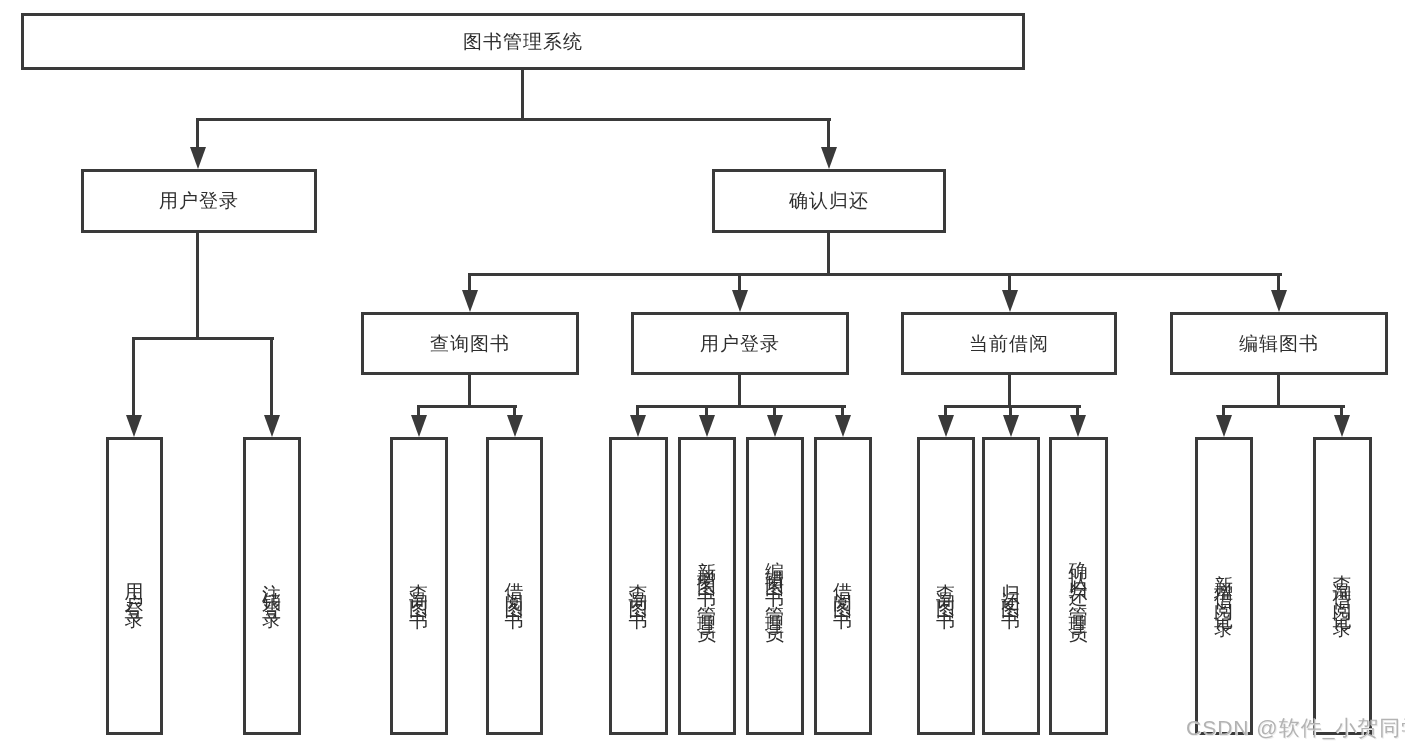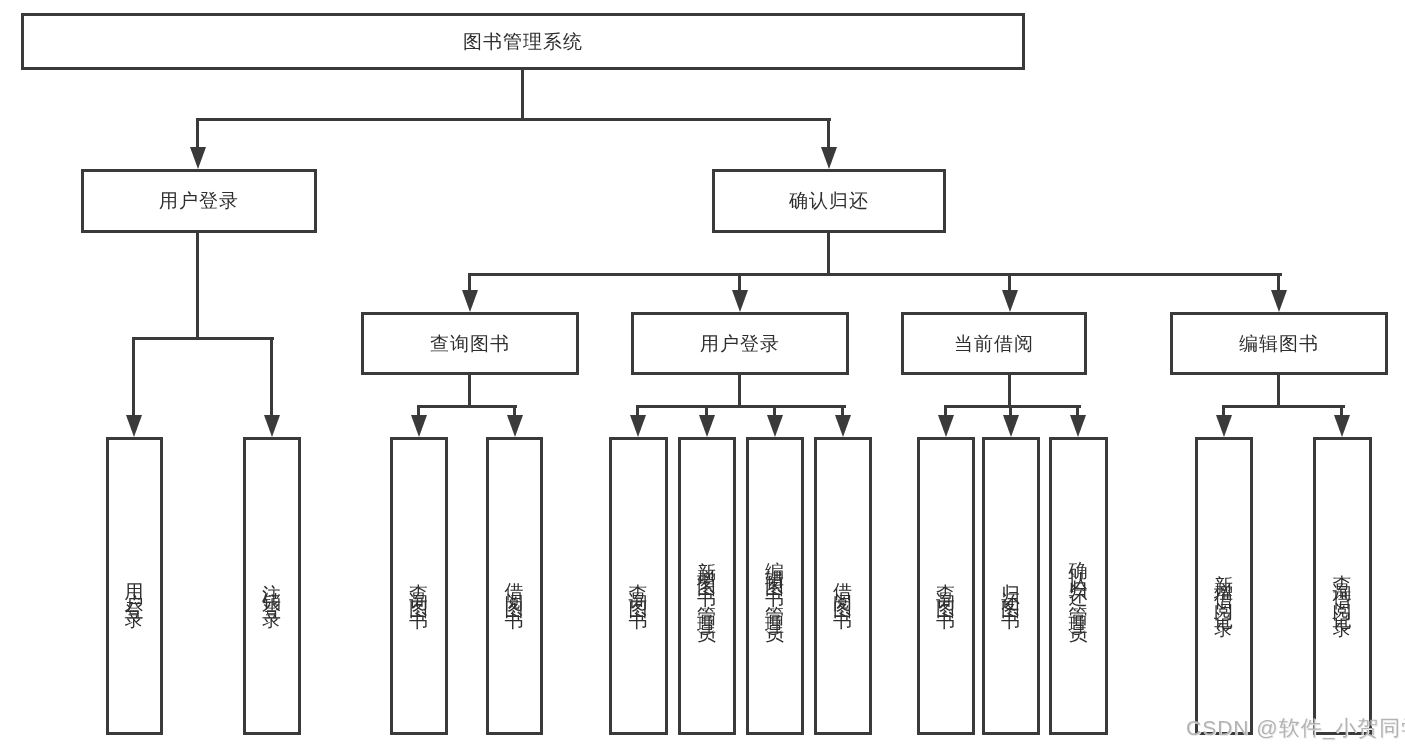--- a/index.html
+++ b/index.html
@@ -86,21 +86,21 @@
   <div class="ah" style="left:462px;top:290px"></div>
   <div class="vl" style="left:738px;top:273px;height:17px"></div>
   <div class="ah" style="left:732px;top:290px"></div>
   <div class="vl" style="left:1008px;top:273px;height:17px"></div>
   <div class="ah" style="left:1002px;top:290px"></div>
   <div class="vl" style="left:1277px;top:273px;height:17px"></div>
   <div class="ah" style="left:1271px;top:290px"></div>
 
   <div class="box" style="left:361px;top:312px;width:218px;height:63px">查询图书</div>
   <div class="box" style="left:631px;top:312px;width:218px;height:63px">用户登录</div>
-  <div class="box" style="left:901px;top:312px;width:186px;height:63px">当前借阅</div>
+  <div class="box" style="left:901px;top:312px;width:216px;height:63px">当前借阅</div>
   <div class="box" style="left:1170px;top:312px;width:218px;height:63px">编辑图书</div>
 
   <div class="vl" style="left:468px;top:375px;height:33px"></div>
   <div class="hl" style="left:418px;top:405px;width:99px"></div>
   <div class="vl" style="left:417px;top:405px;height:10px"></div>
   <div class="ah" style="left:411px;top:415px"></div>
   <div class="vl" style="left:513px;top:405px;height:10px"></div>
   <div class="ah" style="left:507px;top:415px"></div>
 
   <div class="vl" style="left:738px;top:375px;height:33px"></div>

